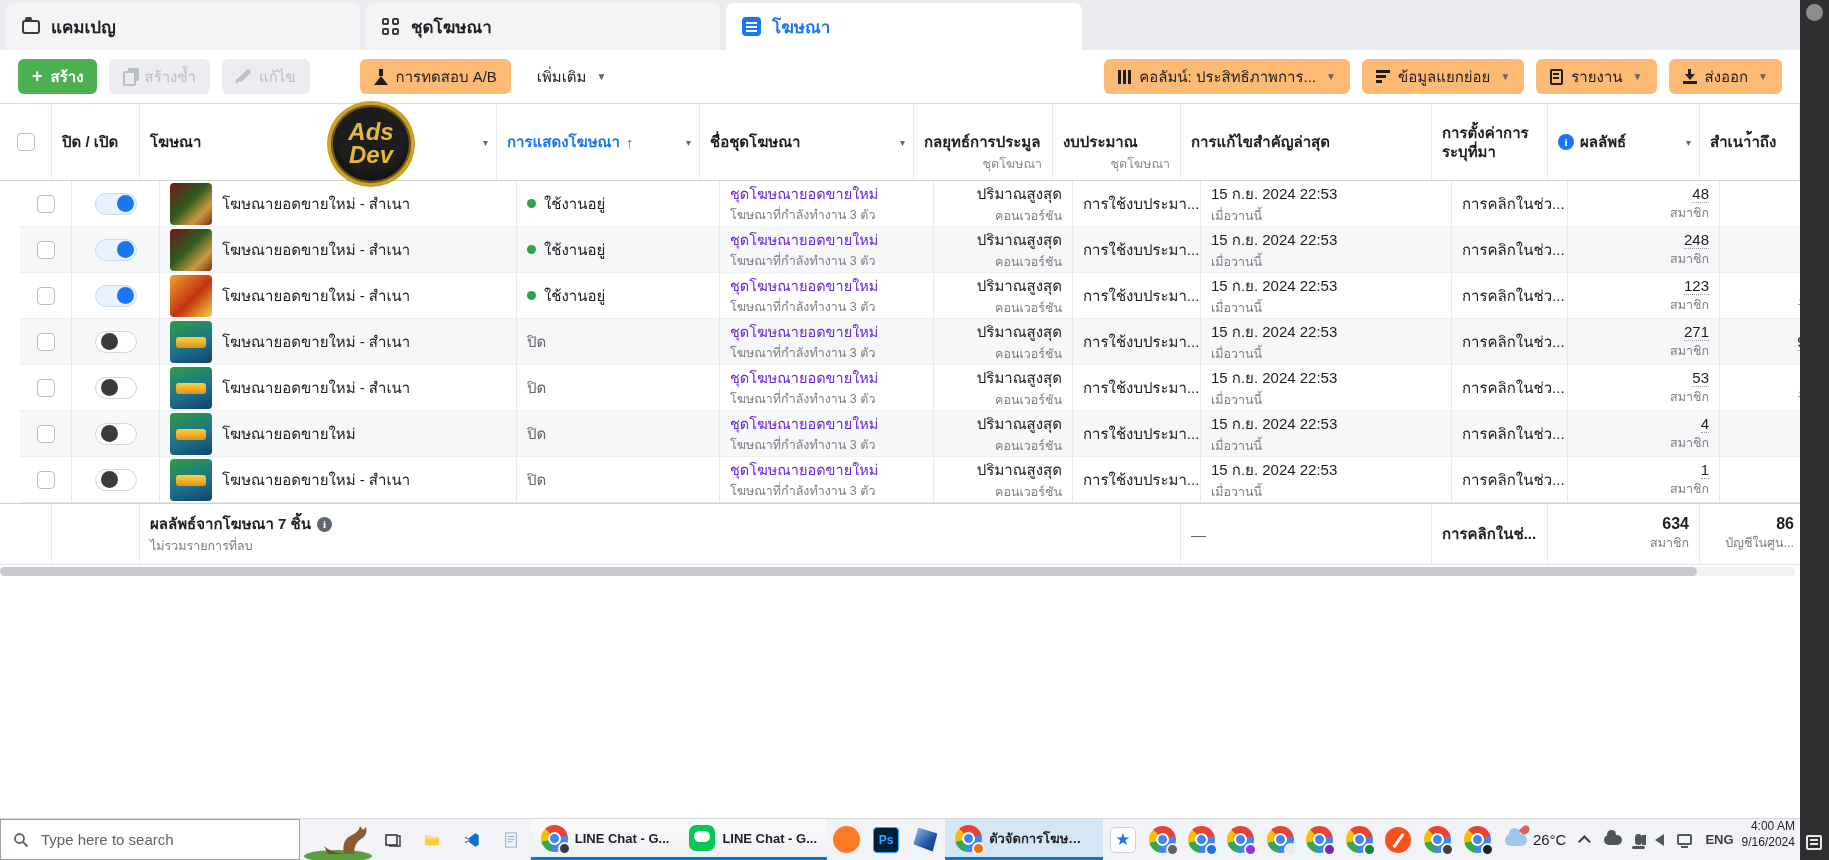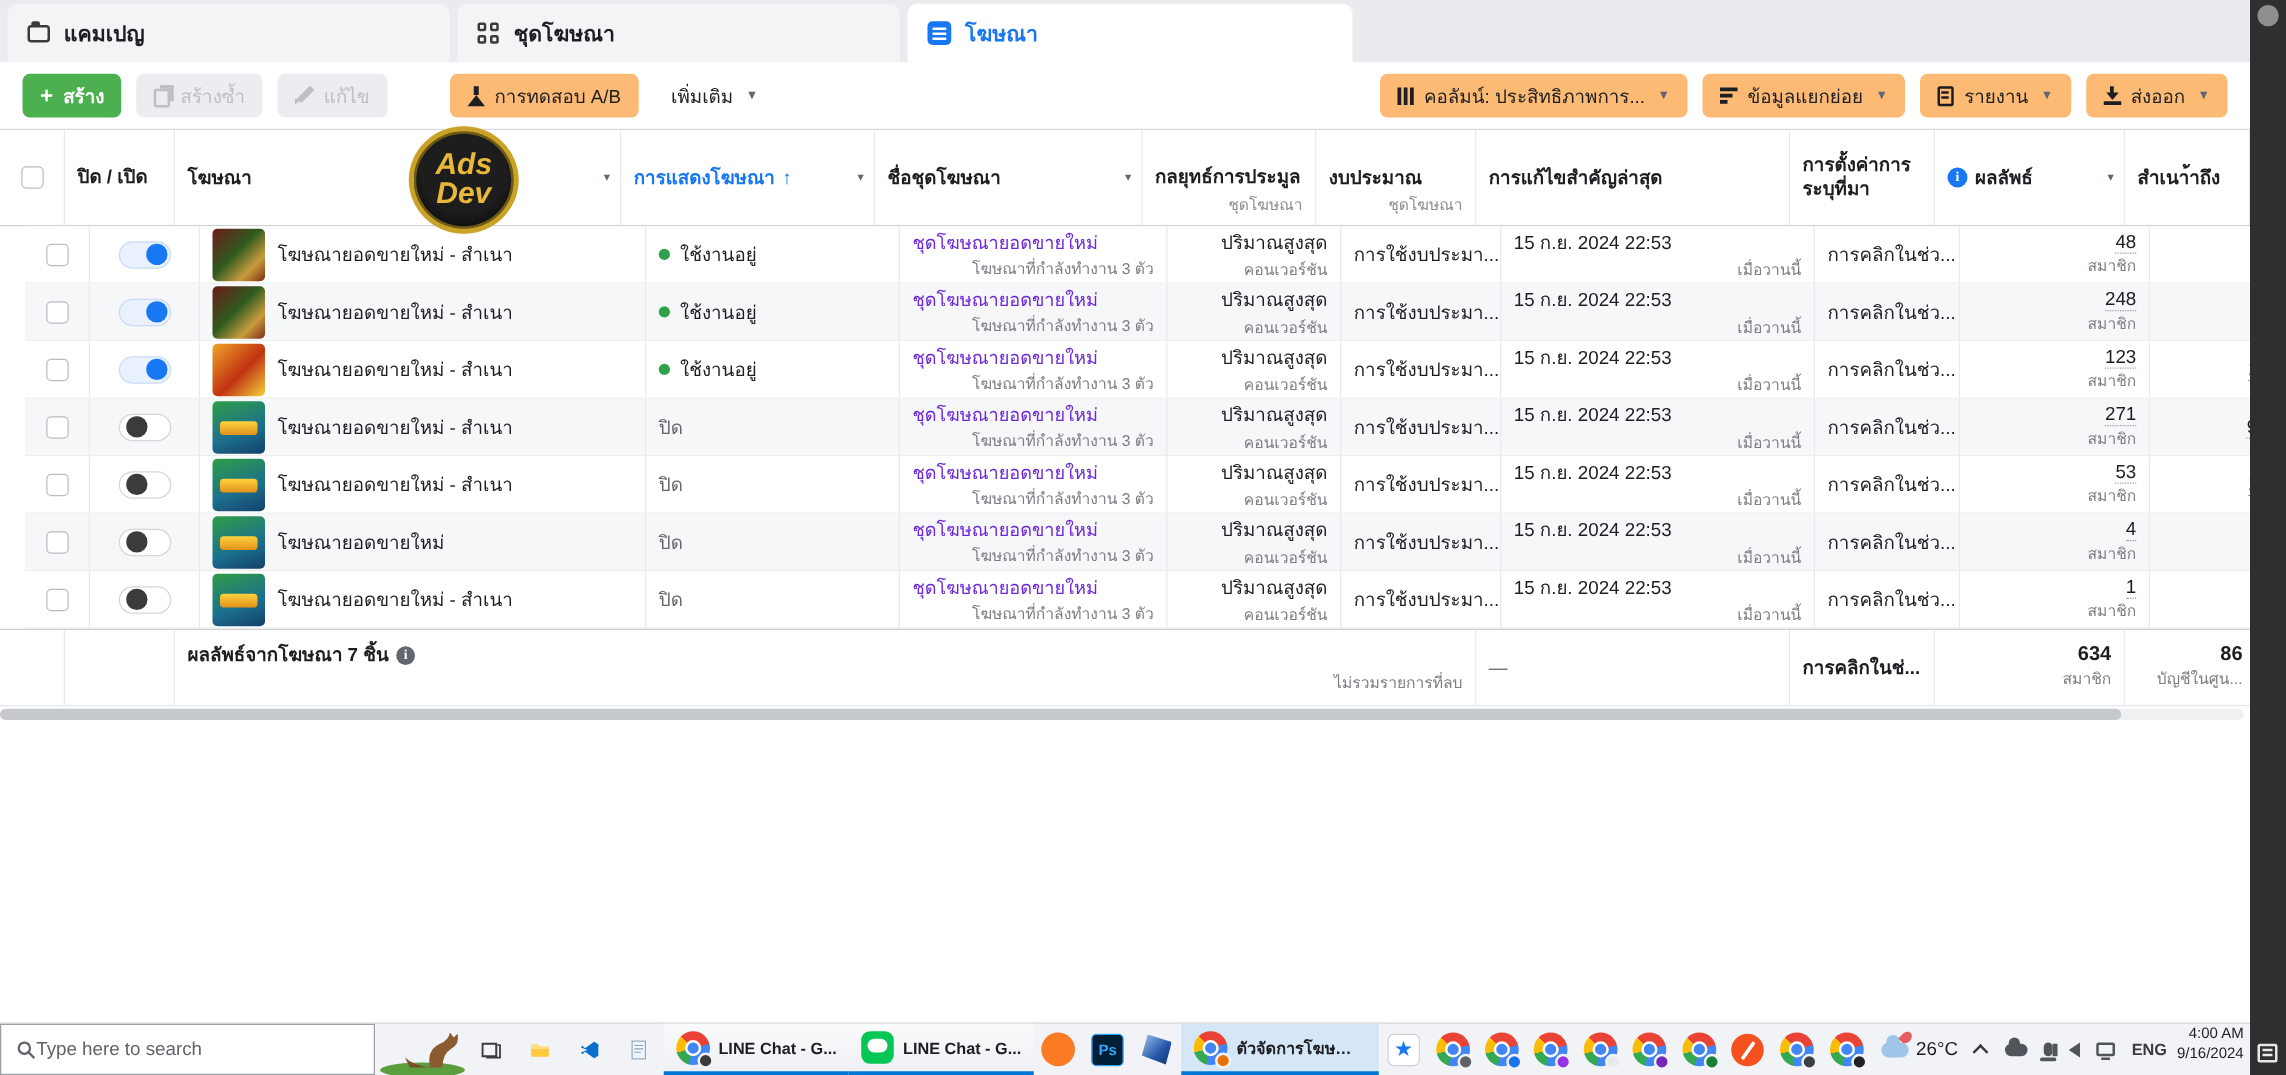--- a/index.html
+++ b/index.html
@@ -76,21 +76,21 @@
   .thumb[data-thumb="red"]    { background:linear-gradient(135deg,#6e1b1b 0%,#2f5a1e 45%,#c99b3f 75%,#7a2c10 100%); }
   .thumb[data-thumb="orange"] { background:linear-gradient(135deg,#f0a32a 0%,#c23313 55%,#f4d03f 100%); }
   .thumb[data-thumb="green"]  { background:linear-gradient(160deg,#2e9e46 0%,#1c6f8e 60%,#14406b 100%); position:relative; }
   .thumb[data-thumb="green"]::after { content:""; position:absolute; left:6px; top:16px; width:30px; height:11px; border-radius:3px; background:linear-gradient(#ffd23e,#e0921a); }
   .adname { font-size:15px; white-space:nowrap; cursor:pointer; }
   .dot { width:9px; height:9px; border-radius:50%; background:#31a24c; display:inline-block; flex:none; }
   .col-delivery { flex-direction:row !important; align-items:center; gap:8px; }
   .col-delivery[data-state="off"] .dtext { color:#65676b; }
   .dtext { font-size:15px; }
   .link { color:#6d28d9; font-size:14.5px; text-decoration:none; white-space:nowrap; cursor:pointer; }
-  .sub { font-size:12.5px; color:#7b7e83; white-space:nowrap;text-align:right; }
+  .sub { font-size:12.5px; color:#7b7e83; white-space:nowrap; }
   .t { font-size:15px; white-space:nowrap; }
   .right { align-items:flex-end; text-align:right; }
   .num { font-size:15px; border-bottom:1px dotted #9a9ea5; align-self:flex-end; }
   .col-reach { padding-right:6px; }
   
   .tsum { height:62px; border-bottom:1px solid #e4e6eb; border-top:1px solid #cfd1d5; background:#fff; }
   .tsum .c { justify-content:center; }
   .sum-title { font-size:15px; font-weight:700; display:flex; align-items:center; gap:6px; }
   .sum-num { font-size:16px; font-weight:700; align-self:flex-end; }
   .grid-span { grid-column:3 / 8; }
@@ -108,21 +108,21 @@
 
   
   .vstrip { position:absolute; right:0; top:0; width:29px; height:860px; background:#2f2f31; z-index:40; }
   .vstrip .knob { position:absolute; left:6px; top:4px; width:17px; height:17px; border-radius:50%; background:#8e8e90; cursor:pointer; }
   .vstrip .ac { position:absolute; left:6px; bottom:10px; width:16px; height:15px; border:2px solid #e8e8e8; border-radius:2px; cursor:pointer; }
   .vstrip .ac::before { content:""; position:absolute; left:2px; top:2px; width:8px; height:2px; background:#e8e8e8; box-shadow:0 4px 0 #e8e8e8; }
 
   
   .taskbar { position:absolute; left:0; bottom:0; width:1829px; height:42px; background:#f1f3f6;
              border-top:1px solid #d6d8db; display:flex; align-items:stretch; z-index:30; }
-  .tsearch { width:332px; background:#fff; border:1px solid #9aa0a6; display:flex; align-items:center; gap:0;
+  .tsearch { width:332px; background:#fff; border:1px solid #9aa0a6; display:flex; align-items:center; gap:12px;
              padding:18px 12px; font-size:15px; color:#5f6368; }
   .wallpeek { width:82px; position:relative; overflow:visible; }
   .wallpeek svg { position:absolute; bottom:0; left:0; }
   .tbtn { width:44px; display:flex; align-items:center; justify-content:center; cursor:pointer; }
   .twin { display:flex; align-items:center; gap:7px; padding:0 10px; max-width:158px; cursor:pointer;
           border-bottom:3px solid #0078d7; background:linear-gradient(#fbfbfc,#eef0f3);font-weight:bold; }
   .twin.active { background:#d5e7f7; }
   .twin .lbl { font-size:13px; color:#1c1e21; white-space:nowrap; overflow:hidden; text-overflow:ellipsis; }
   .chrome { width:27px; height:27px; border-radius:50%; position:relative; flex:none;
             background:conic-gradient(from -45deg,#ea4335 0 120deg,#4285f4 0 240deg,#34a853 0 300deg,#fbbc05 0 360deg); }

